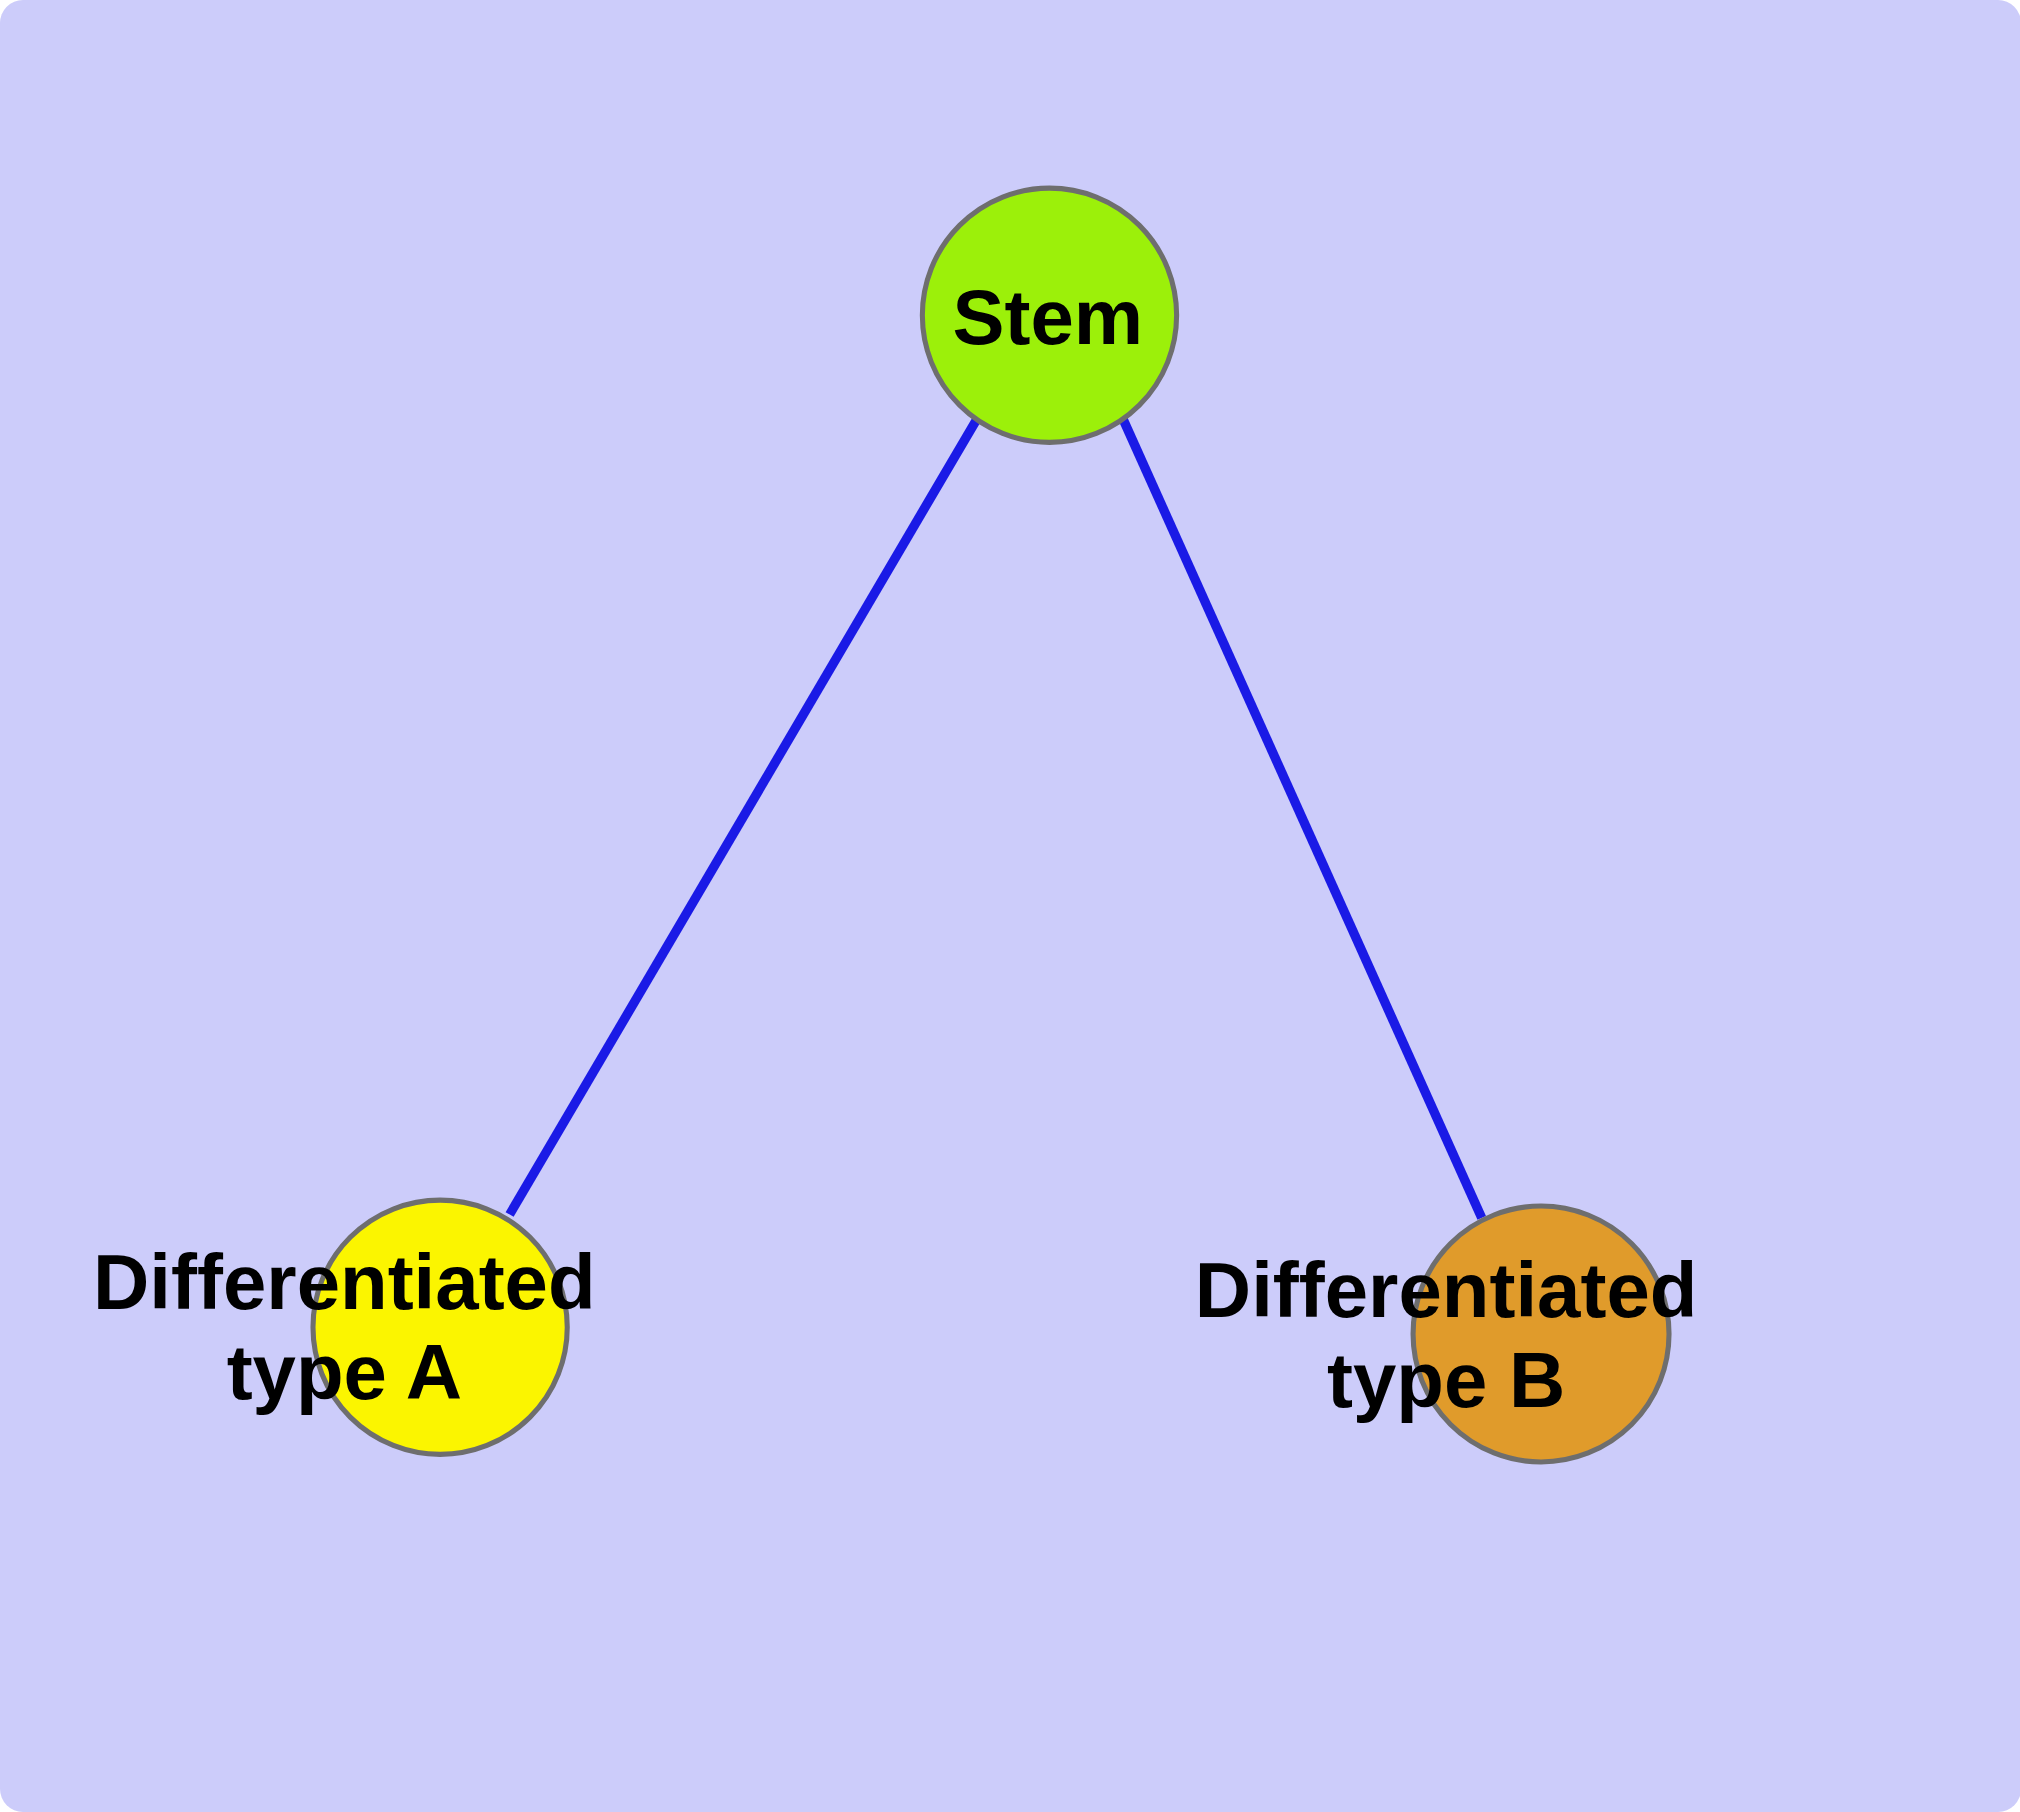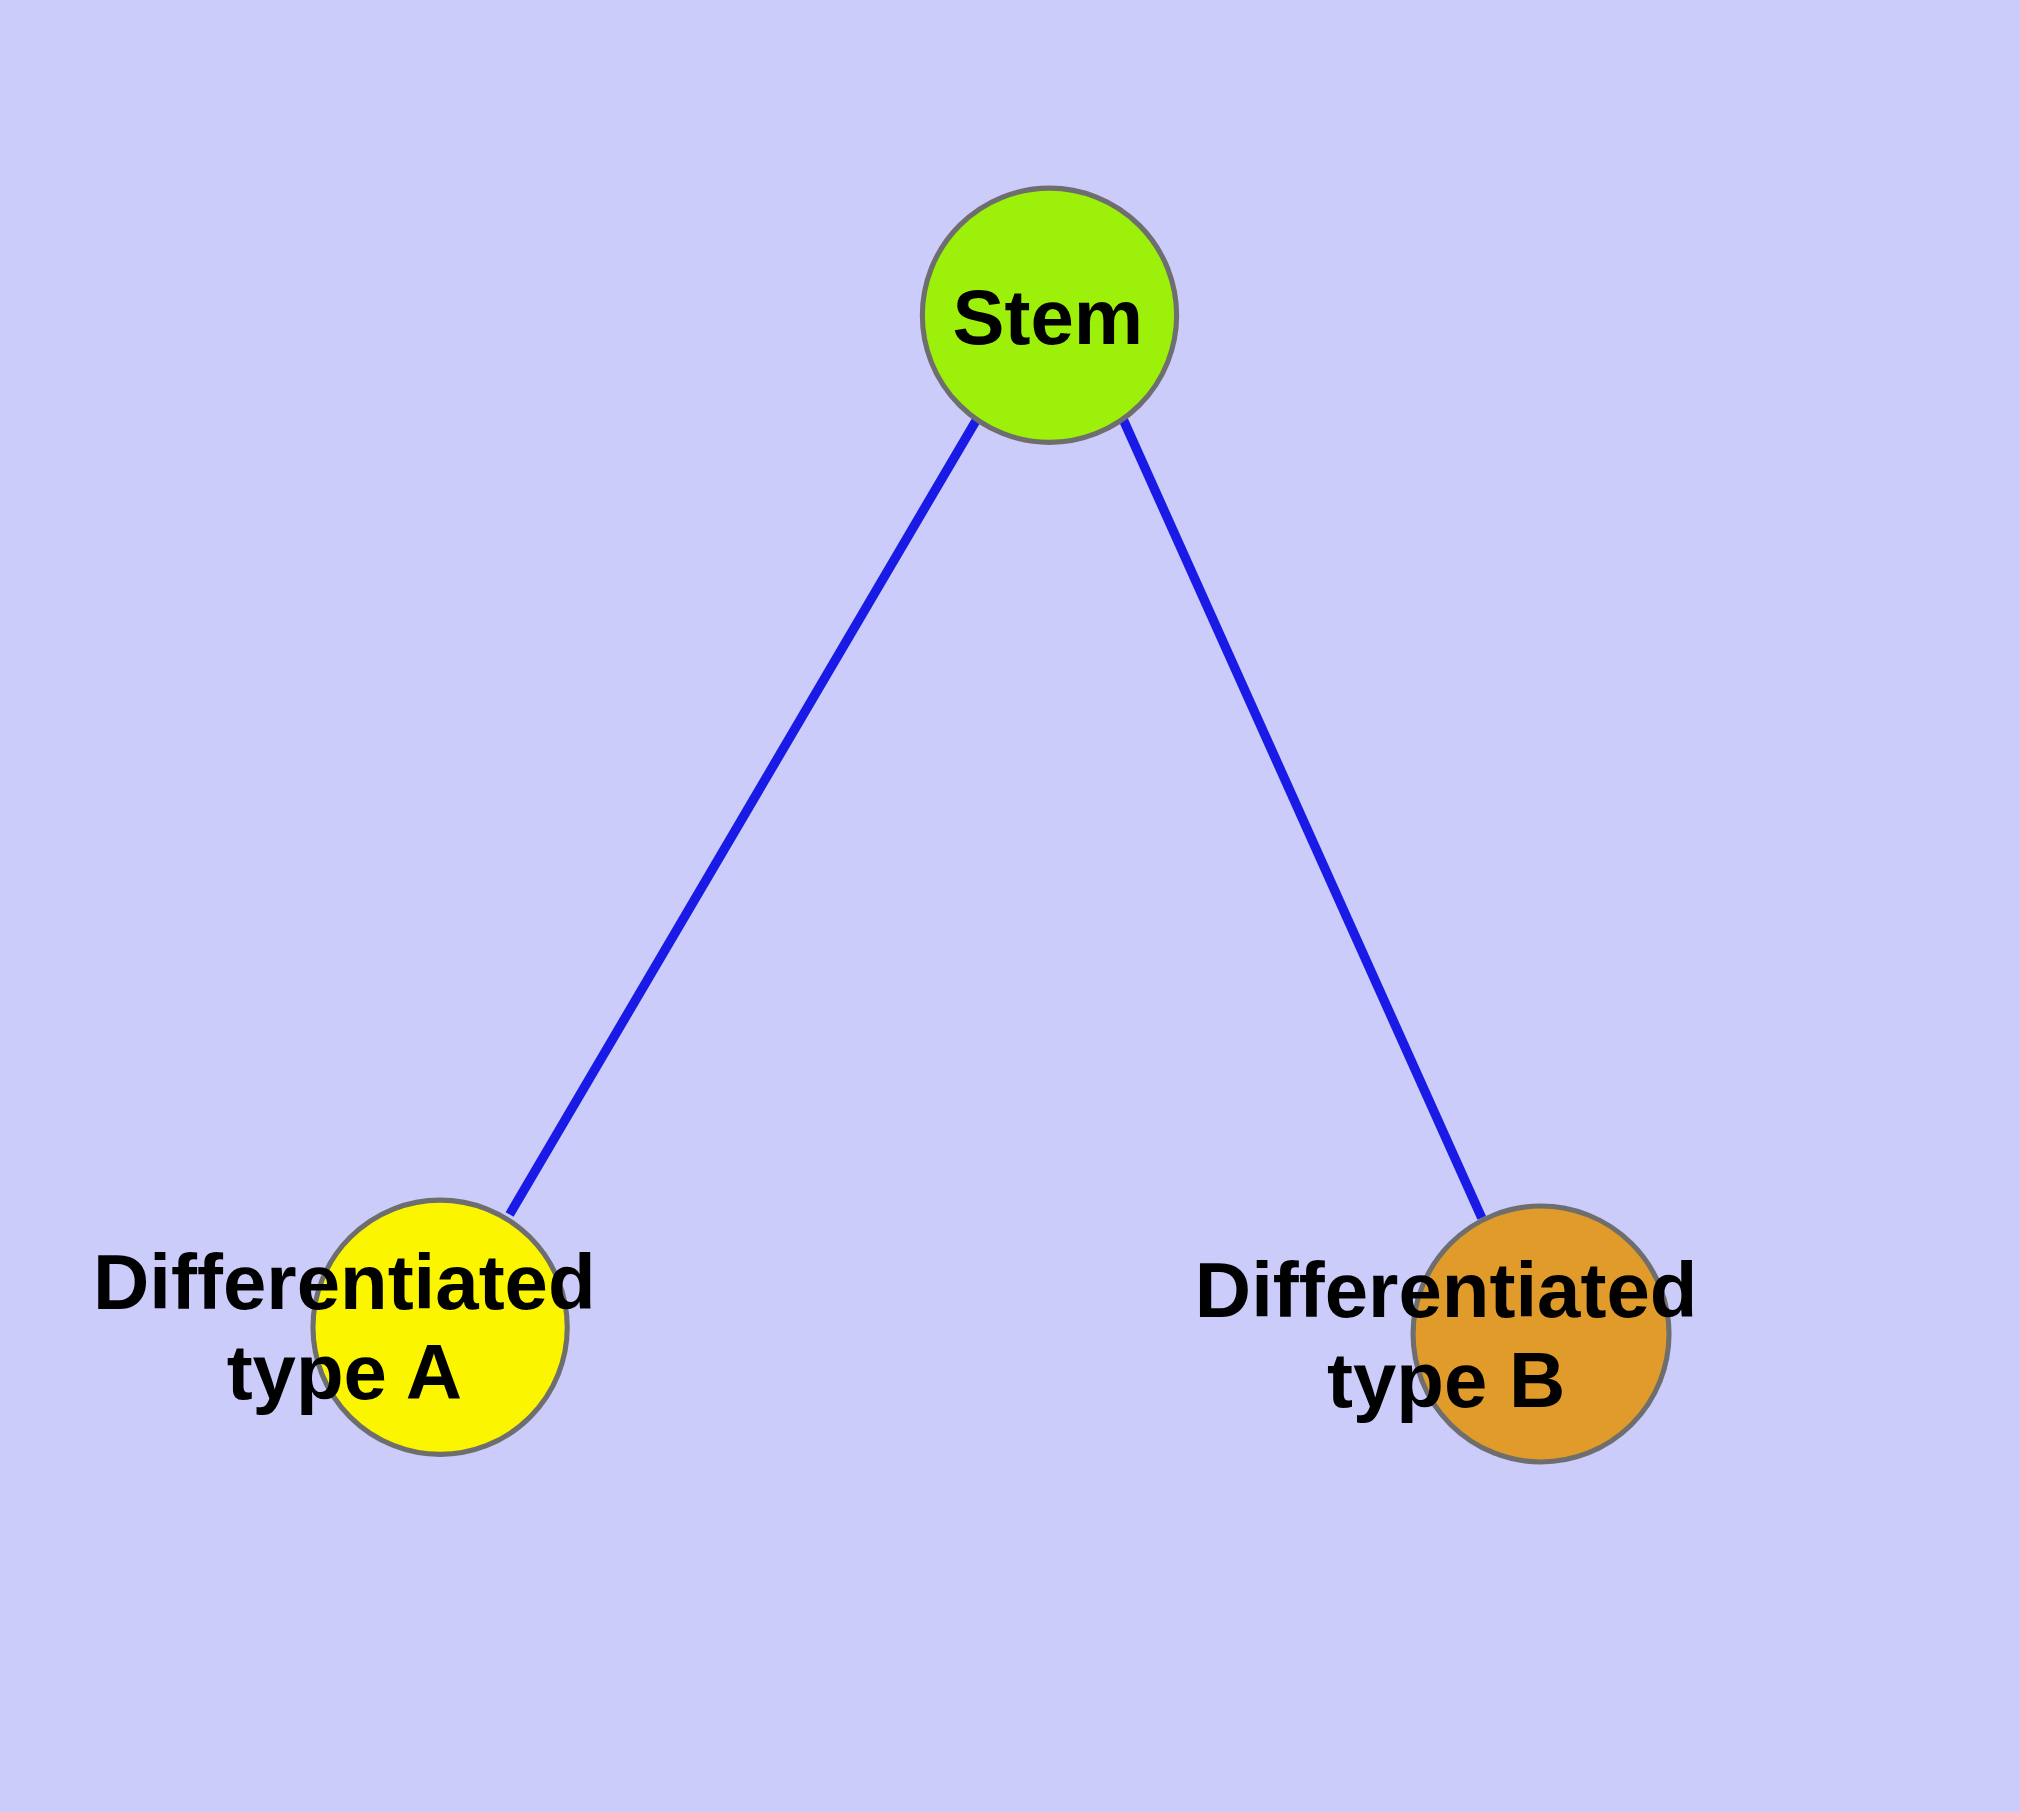--- a/index.html
+++ b/index.html
@@ -7,20 +7,21 @@
     padding: 0;
     background: #ffffff;
   }
   #canvas {
     position: relative;
     width: 2021px;
     height: 1812px;
     background: #ccccfa;
     overflow: hidden;
     font-family: "Liberation Sans", sans-serif;
+    border-radius: 23px;
   }
   #graph-svg {
     position: absolute;
     left: 0;
     top: 0;
     width: 2021px;
     height: 1812px;
   }
   .node-label {
     font-weight: bold;

